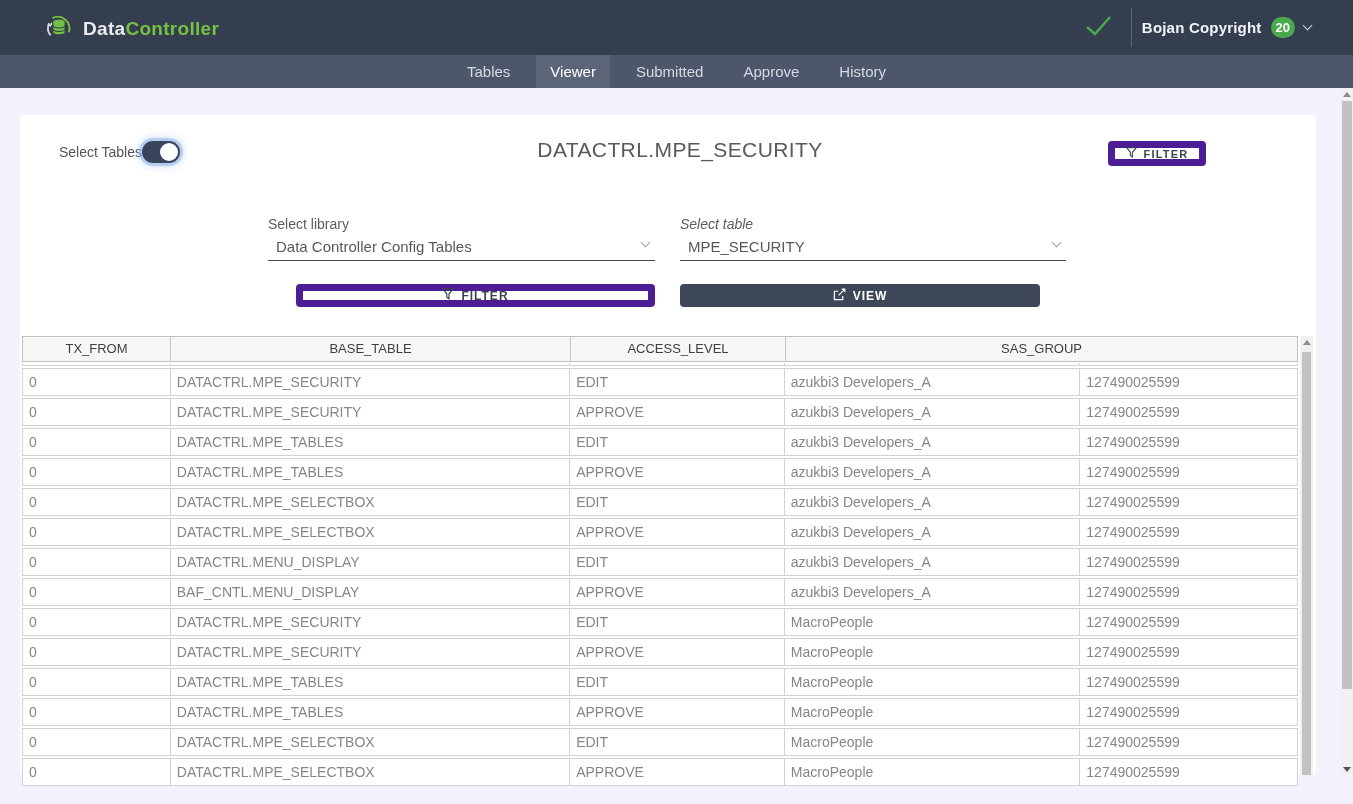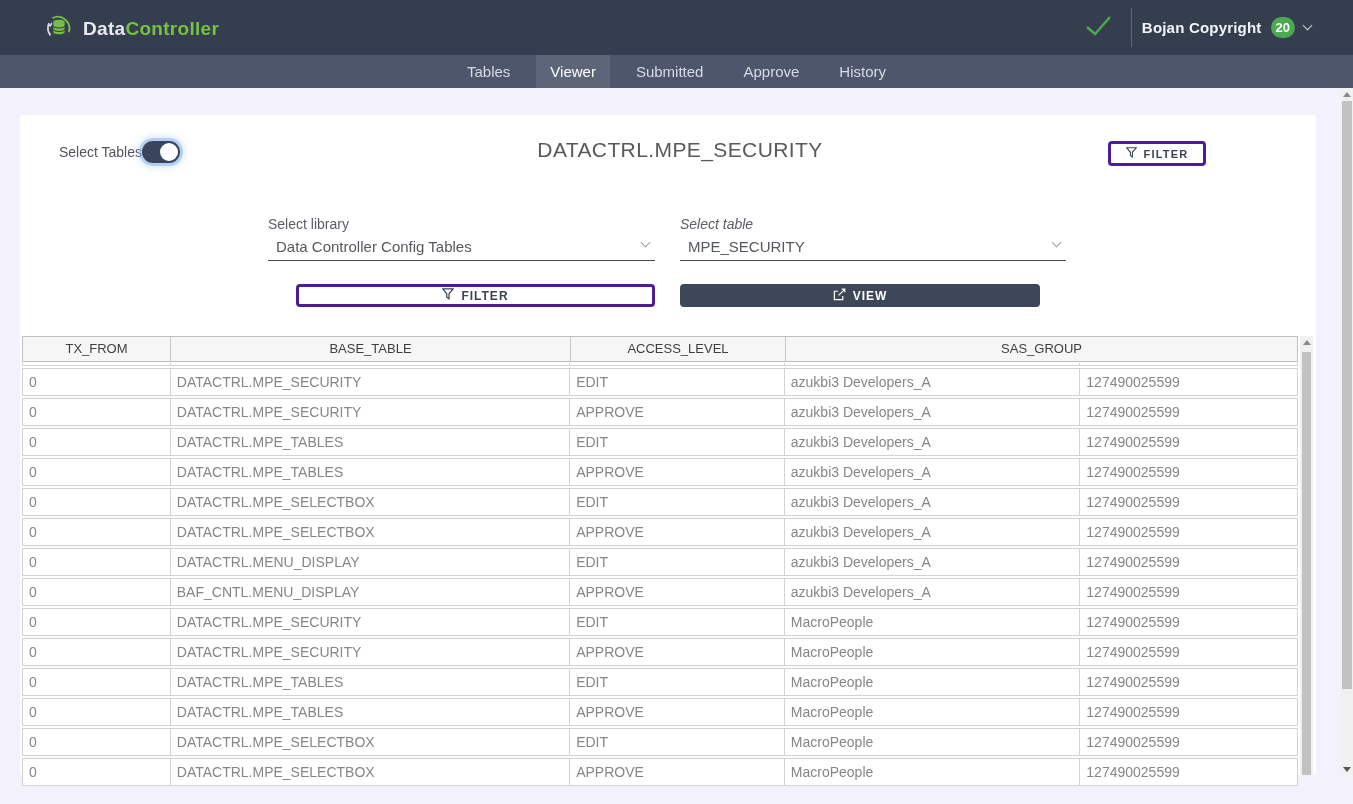--- a/index.html
+++ b/index.html
@@ -33,21 +33,21 @@
   .page{position:absolute;left:0;top:88px;width:1353px;height:716px;background:var(--page-bg);}
   .card{position:absolute;left:20px;top:115px;width:1296px;height:660px;background:#fff;border-radius:3px;}
 
   
   .toggle-label{position:absolute;left:59px;top:144px;font-size:14px;color:#51555b;}
   .toggle{position:absolute;left:142px;top:141px;width:38px;height:22px;border-radius:12px;background:#39455c;box-shadow:0 0 0 3px rgba(136,180,235,.5), 0 0 8px 3px rgba(136,180,235,.45);cursor:pointer;}
   .toggle .knob{position:absolute;right:2px;top:2px;width:18px;height:18px;border-radius:50%;background:#fff;}
 
   .page-title{position:absolute;left:340px;top:138px;width:680px;text-align:center;font-size:21px;color:#58595c;letter-spacing:.4px;}
 
-  .btn{display:flex;align-items:center;justify-content:center;gap:7px;border:3px solid #4c1d95;border-radius:4px;background:#fff;color:#3a4453;font-weight:bold;cursor:pointer;}
+  .btn{display:flex;align-items:center;justify-content:center;gap:7px;border:7px solid #4c1d95;border-radius:4px;background:#fff;color:#3a4453;font-weight:bold;cursor:pointer;}
   .btn-filter-top{position:absolute;left:1108px;top:141px;width:98px;height:25px;font-size:11px;letter-spacing:1.2px;}
   .btn-filter-main{position:absolute;left:296px;top:284px;width:359px;height:23px;font-size:12px;letter-spacing:1px;}
   .btn-view{position:absolute;left:680px;top:284px;width:360px;height:23px;font-size:12px;letter-spacing:1px;background:var(--btn-dark);color:#fff;border-color:var(--btn-dark);}
 
   
   .sel-label{position:absolute;font-size:14px;color:#5a5e63;}
   .sel{position:absolute;height:26px;border-bottom:1px solid #4a4a4a;cursor:pointer;}
   .sel .val{position:absolute;left:8px;top:3px;font-size:15px;color:#55585c;}
   .sel .chev{position:absolute;right:6px;top:8px;border-color:#9aa0a8;}
   #sel-library-label{left:268px;top:216px;}

